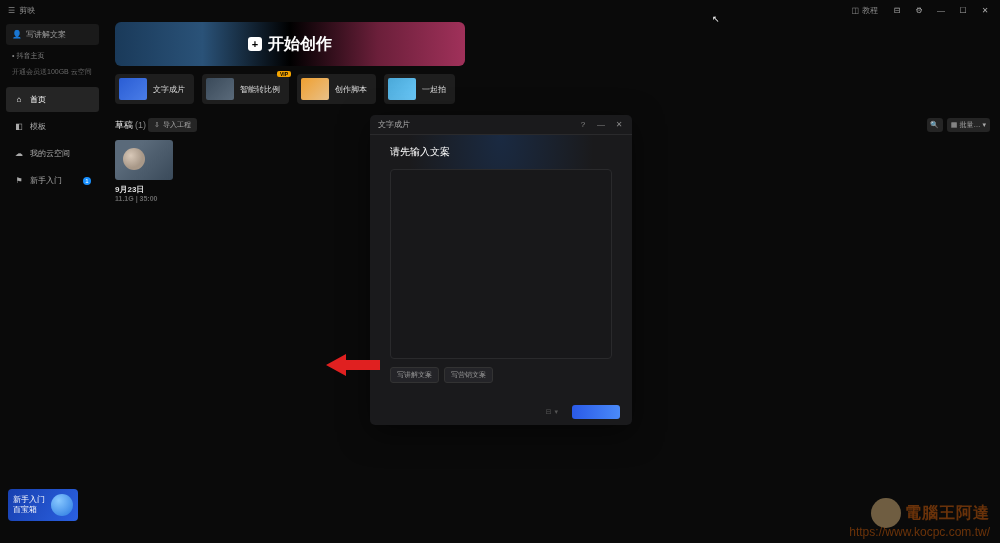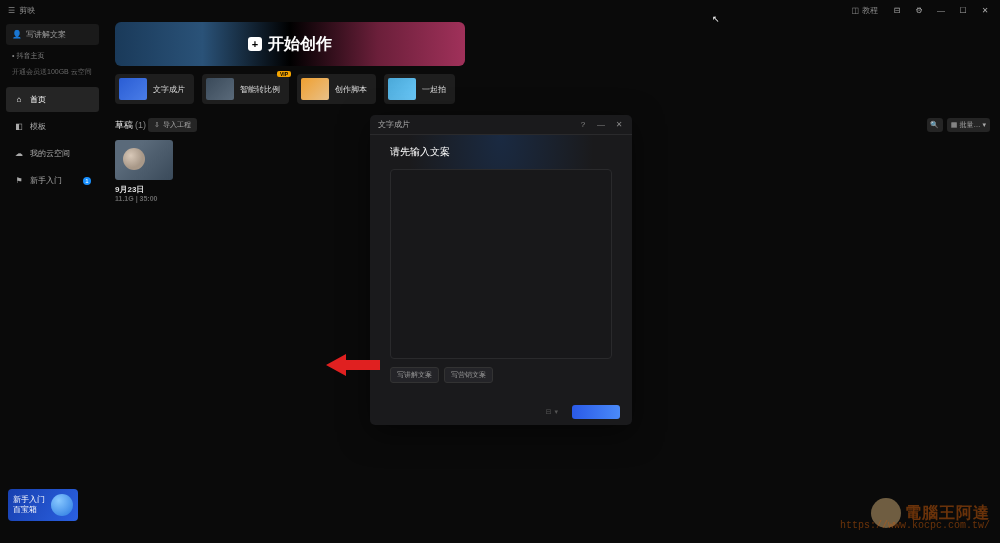--- a/index.html
+++ b/index.html
@@ -83,21 +83,21 @@
     
     
     .promo { position: absolute; left: 8px; bottom: 22px; width: 70px; height: 32px; border-radius: 4px; background: linear-gradient(120deg, #1840b0, #2a60e0); display: flex; align-items: center; padding: 0 5px; cursor: pointer; }
     .promo-text { font-size: 8px; color: #fff; line-height: 1.2; }
     .promo-orb { width: 22px; height: 22px; border-radius: 50%; background: radial-gradient(circle at 35% 30%, #88c8ff, #2878e0); margin-left: auto; }
     
     
     .watermark { position: absolute; right: 10px; bottom: 15px; display: flex; align-items: center; gap: 4px; opacity: 0.5; }
     .watermark-face { width: 30px; height: 30px; border-radius: 50%; background: #d4b078; position: relative; }
     .watermark-text { font-size: 16px; color: #c85a0a; font-weight: bold; letter-spacing: 1px; }
-    .watermark-url { position: absolute; right: 10px; bottom: 12px; font-size: 10px; color: #c85a0a; opacity: 0.5; font-family: Liberation Mono, monospace; }
+    .watermark-url { position: absolute; right: 10px; bottom: 4px; font-size: 12px; color: #c85a0a; opacity: 0.5; }
     
     .cursor-ptr { position: absolute; left: 712px; top: 14px; color: #fff; font-size: 9px; z-index: 5; }
   </style>
 </head>
 <body>
 
 <div class="topbar">
   <div class="topbar-left">
     <span>☰</span>
     <span>剪映</span>

